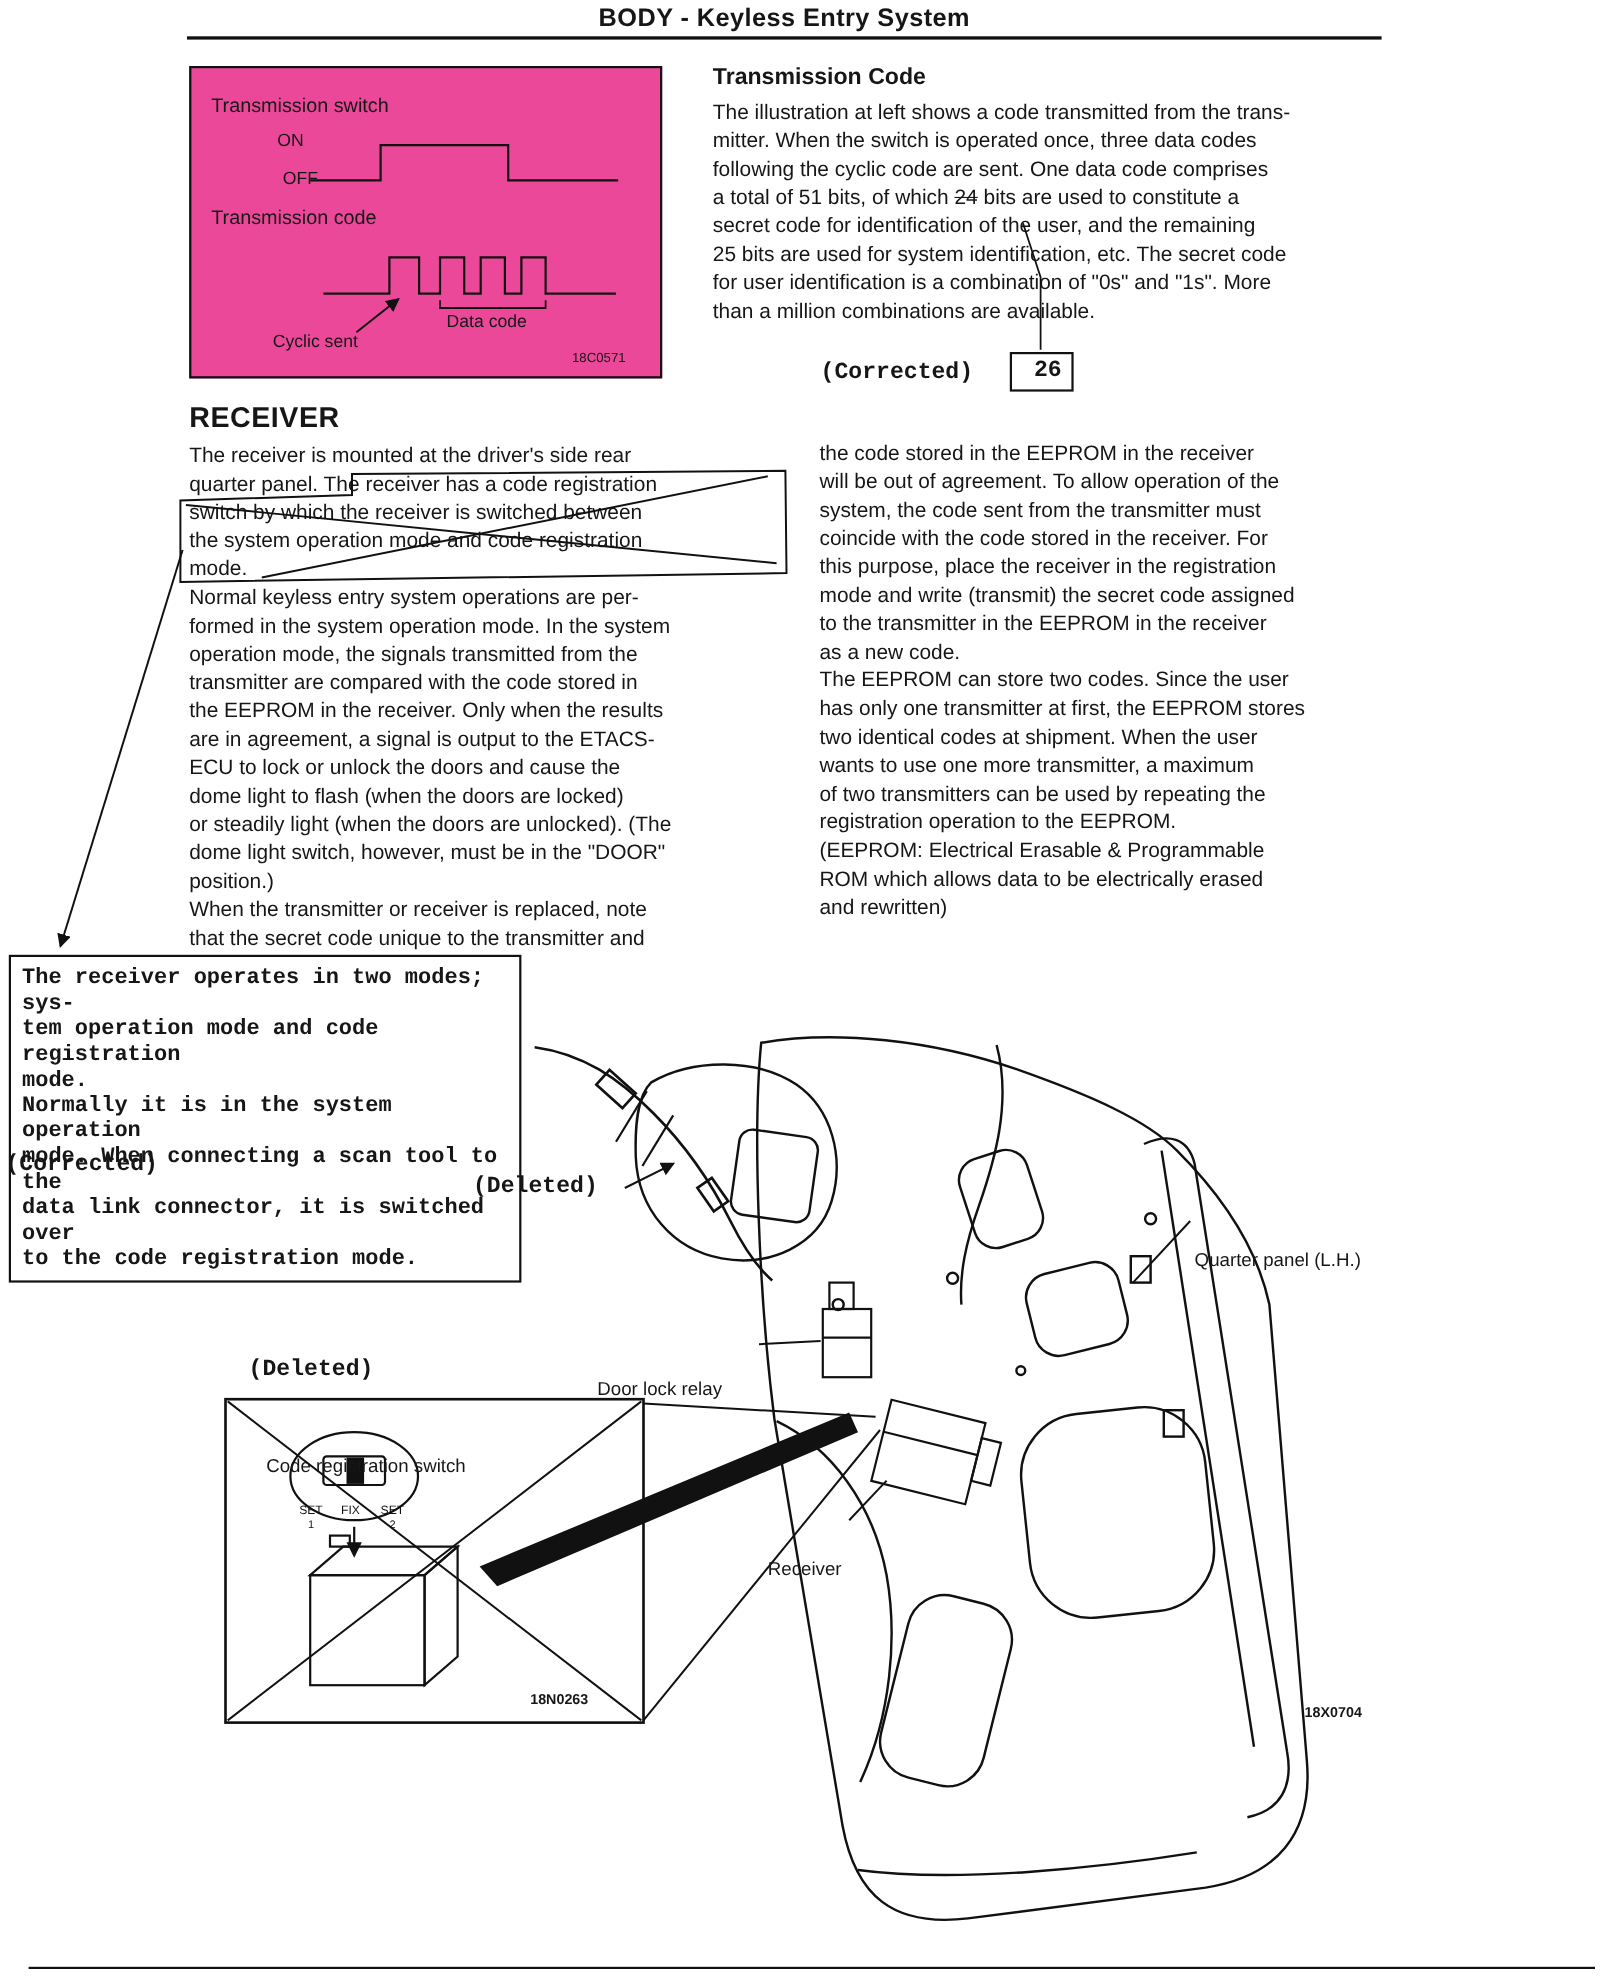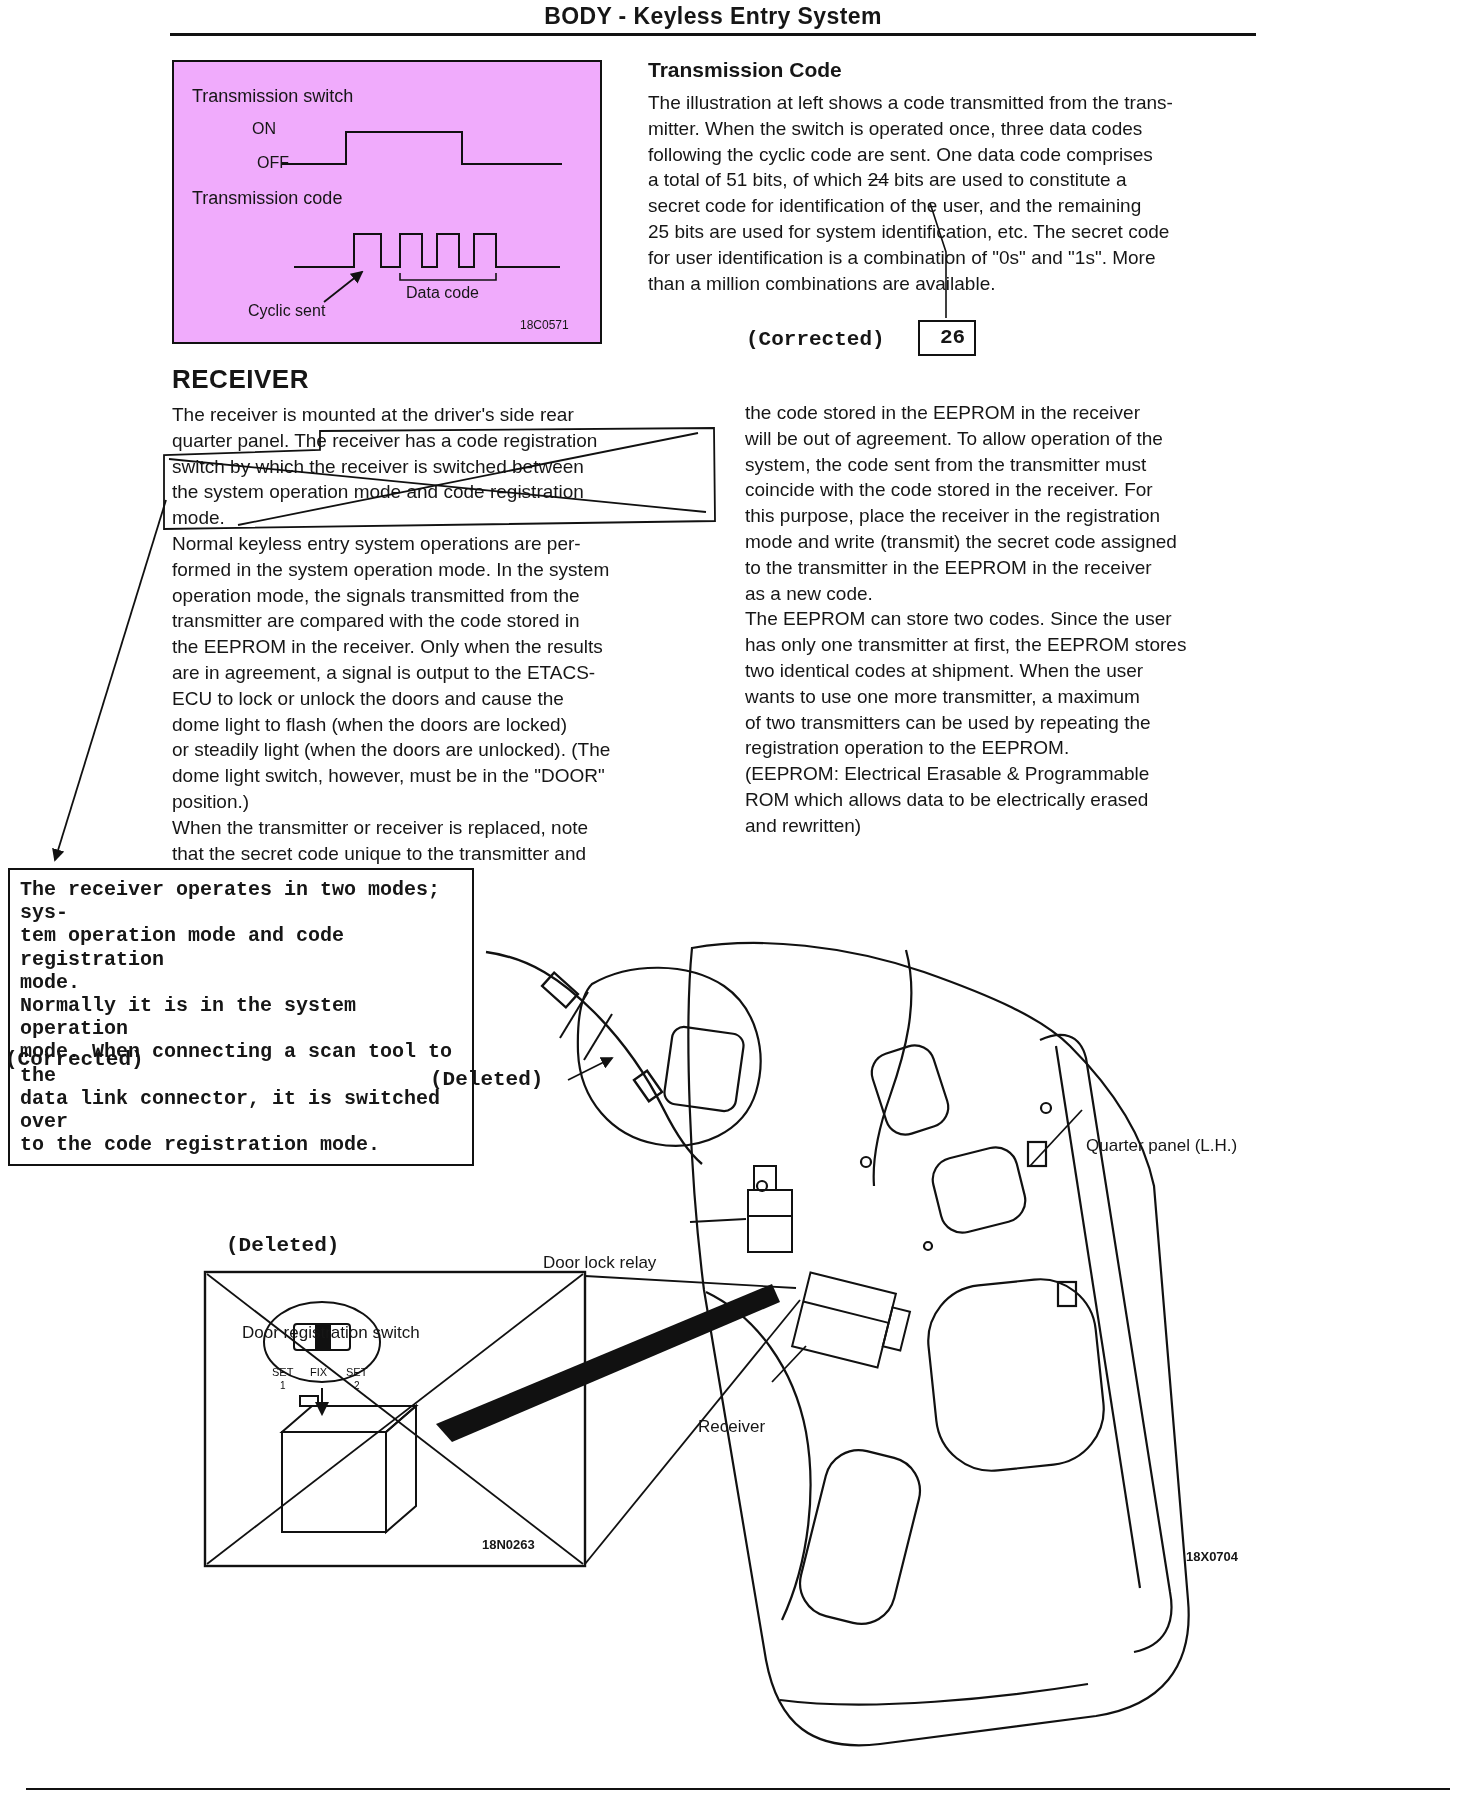--- a/index.html
+++ b/index.html
@@ -23,21 +23,21 @@
   .mono { font-family: "Liberation Mono", "DejaVu Sans Mono", monospace; font-weight: bold; }
   .corr-box {
     border: 2px solid #111;
     padding: 8px 10px;
     font-size: 20px;
     line-height: 23.2px;
     white-space: pre-line;
     z-index: 2;
   }
   .anno { font-size: 21px; z-index: 2; }
-  .figbox { border: 2.5px solid #111; background: #f0abfc; }
+  .figbox { border: 2.5px solid #111; background: #ec4899; }
   .figlbl18 { font-size: 18px; }
   .figlbl16 { font-size: 16px; }
   .figcode { font-size: 12px; }
   .ill-lbl { font-size: 17px; z-index: 4; margin-top: 40px; }
   .code13 { font-size: 13px; font-weight: bold; z-index: 4; }
   .box26 {
     border: 2.5px solid #111;
     width: 58px; height: 36px;
     text-align: center;
     font-size: 21px; line-height: 32px;
@@ -138,21 +138,21 @@
 Normally it is in the system operation
 mode. When connecting a scan tool to the
 data link connector, it is switched over
 to the code registration mode.</div>
   <div class="abs mono anno" style="left:5px; top:1048px;">(Corrected)</div>
 
   <div class="abs mono anno" style="left:430px; top:1068px;">(Deleted)</div>
   <div class="abs mono anno" style="left:226px; top:1234px;">(Deleted)</div>
   <div class="abs ill-lbl" style="left:1086px; top:1096px;">Quarter panel (L.H.)</div>
   <div class="abs ill-lbl" style="left:543px; top:1213px;">Door lock relay</div>
-  <div class="abs ill-lbl" style="left:242px; top:1283px;">Door registration switch</div>
+  <div class="abs ill-lbl" style="left:242px; top:1283px;">Code registration switch</div>
   <div class="abs ill-lbl" style="left:698px; top:1377px;">Receiver</div>
   <div class="abs code13" style="left:482px; top:1537px;">18N0263</div>
   <div class="abs code13" style="left:1186px; top:1549px;">18X0704</div>
 
   <svg class="abs" style="left:0; top:0; z-index:3; pointer-events:none;" width="1472" height="1802" viewBox="0 0 1472 1802">
     <defs>
       <marker id="ah" viewBox="0 0 10 10" refX="8.5" refY="5" markerWidth="7" markerHeight="7" orient="auto-start-reverse">
         <path d="M0,0 L10,5 L0,10 z" fill="#111"></path>
       </marker>
     </defs>

